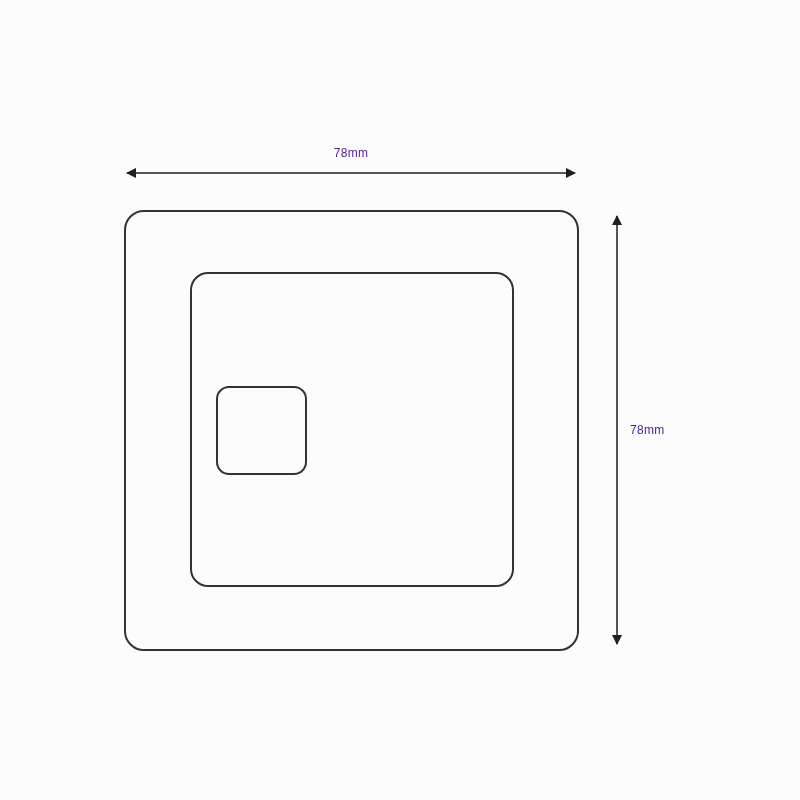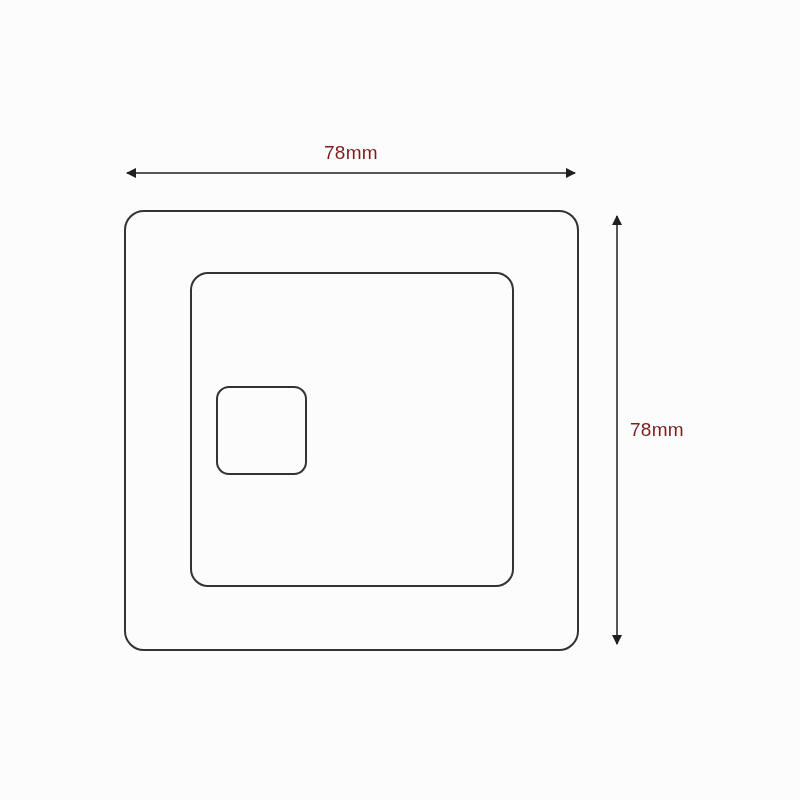--- a/index.html
+++ b/index.html
@@ -48,22 +48,22 @@
   svg.dim-overlay {
     position: absolute;
     left: 0;
     top: 0;
     width: 800px;
     height: 800px;
     display: block;
   }
   .dim-label {
     position: absolute;
-    color: #7f1d1d;
-    font-size: 19px;
+    color: #4c1d95;
+    font-size: 12px;
     line-height: 20px;
     letter-spacing: 0.3px;
     white-space: nowrap;
   }
   .dim-label.width {
     left: 123px;
     width: 456px;
     top: 143px;
     text-align: center;
   }

